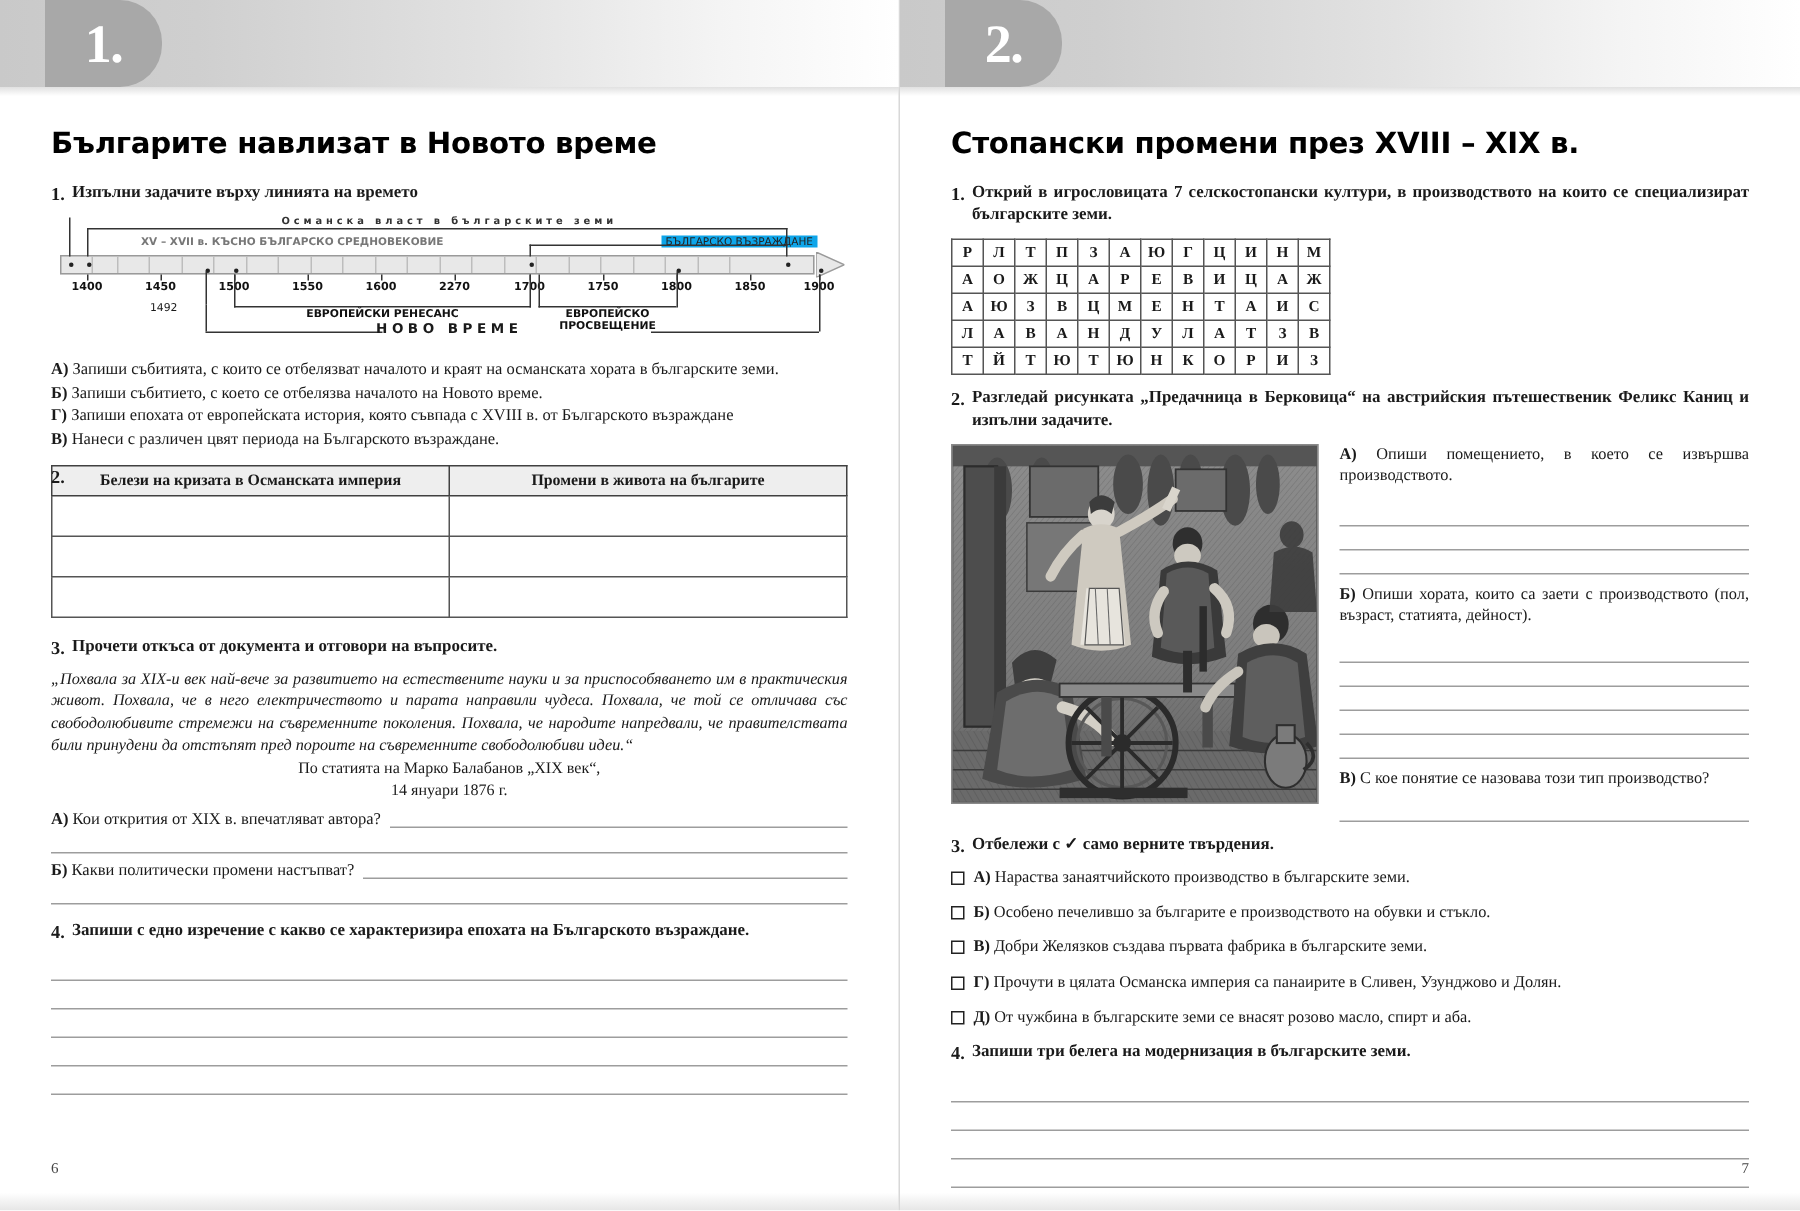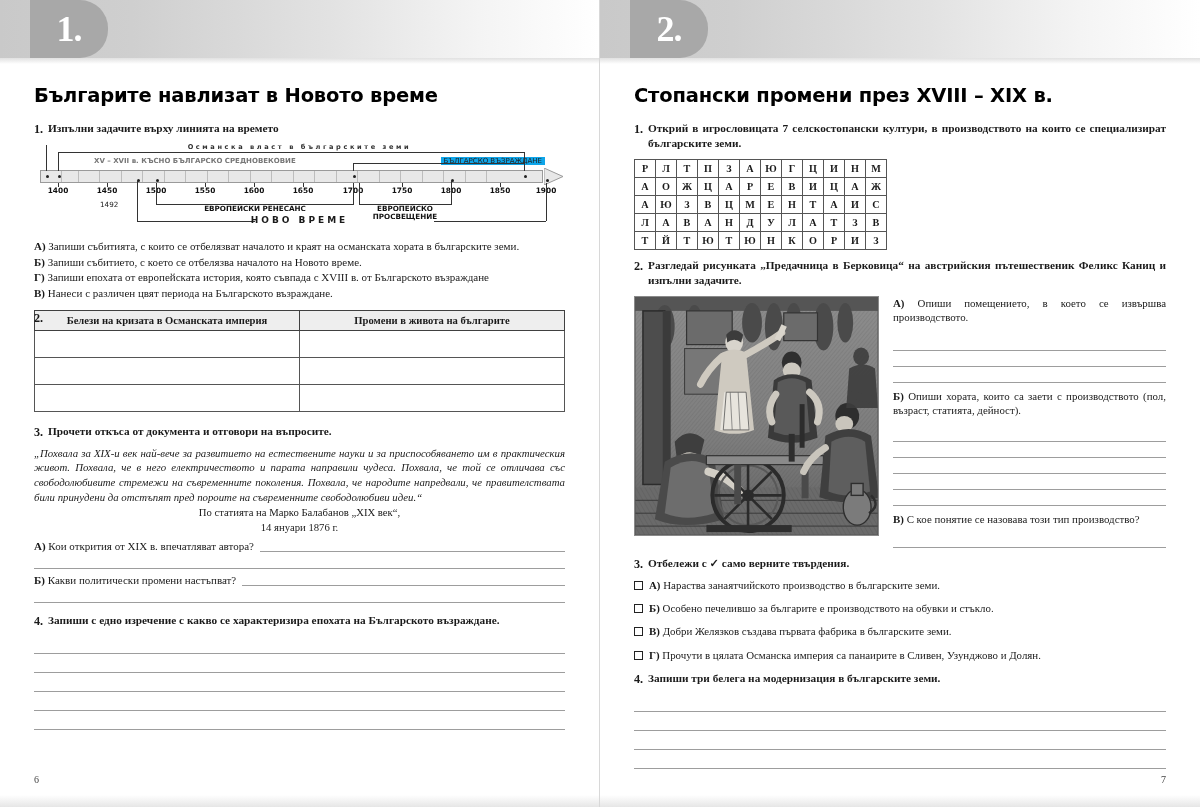--- a/index.html
+++ b/index.html
@@ -276,21 +276,21 @@
           <div class="tl-year" style="left:24px">1400</div>
         <div class="tl-tick" style="left:73px"></div>
           <div class="tl-year" style="left:73px">1450</div>
         <div class="tl-tick" style="left:122px"></div>
           <div class="tl-year" style="left:122px">1500</div>
         <div class="tl-tick" style="left:171px"></div>
           <div class="tl-year" style="left:171px">1550</div>
         <div class="tl-tick" style="left:220px"></div>
           <div class="tl-year" style="left:220px">1600</div>
         <div class="tl-tick" style="left:269px"></div>
-          <div class="tl-year" style="left:269px">1650</div>
+          <div class="tl-year" style="left:269px">2270</div>
         <div class="tl-tick" style="left:319px"></div>
           <div class="tl-year" style="left:319px">1700</div>
         <div class="tl-tick" style="left:368px"></div>
           <div class="tl-year" style="left:368px">1750</div>
         <div class="tl-tick" style="left:417px"></div>
           <div class="tl-year" style="left:417px">1800</div>
         <div class="tl-tick" style="left:466px"></div>
           <div class="tl-year" style="left:466px">1850</div>
         <div class="tl-tick" style="left:512px"></div>
           <div class="tl-year" style="left:512px">1900</div>
@@ -657,20 +657,24 @@
           <span><b>Б)</b> <span>Особено печелившо за българите е производството на обувки и стъкло.</span></span>
         </div>
         <div class="chk-row">
           <span class="chkbox"></span>
           <span><b>В)</b> <span>Добри Желязков създава първата фабрика в българските земи.</span></span>
         </div>
         <div class="chk-row">
           <span class="chkbox"></span>
           <span><b>Г)</b> <span>Прочути в цялата Османска империя са панаирите в Сливен, Узунджово и Долян.</span></span>
         </div>
+        <div class="chk-row">
+          <span class="chkbox"></span>
+          <span><b>Д)</b> <span>От чужбина в българските земи се внасят розово масло, спирт и аба.</span></span>
+        </div>
       </div>
 
       <div class="task" style="margin-top:2px">
         <span class="tabmark"></span>
         <span class="tnum">4.</span>
         <span>Запиши три белега на модернизация в българските земи.</span>
       </div>
 
       <div style="margin-top:6px">
         <div class="wline tall"></div>

